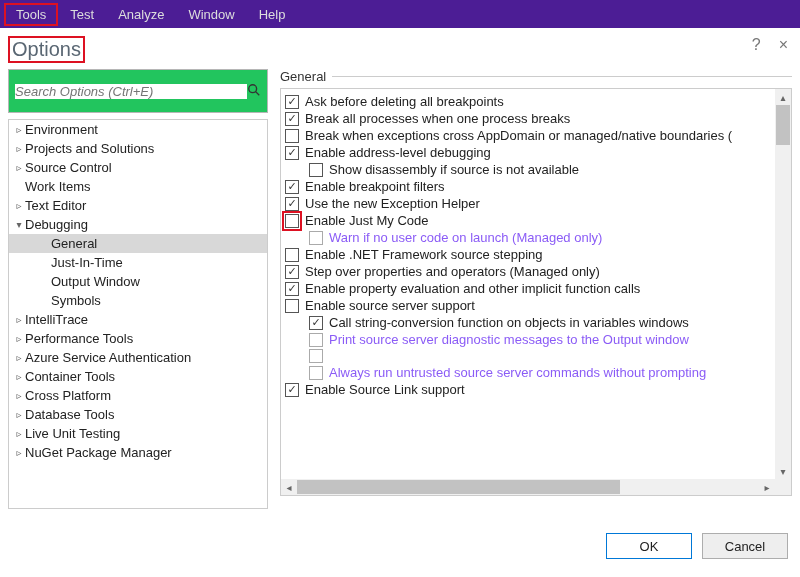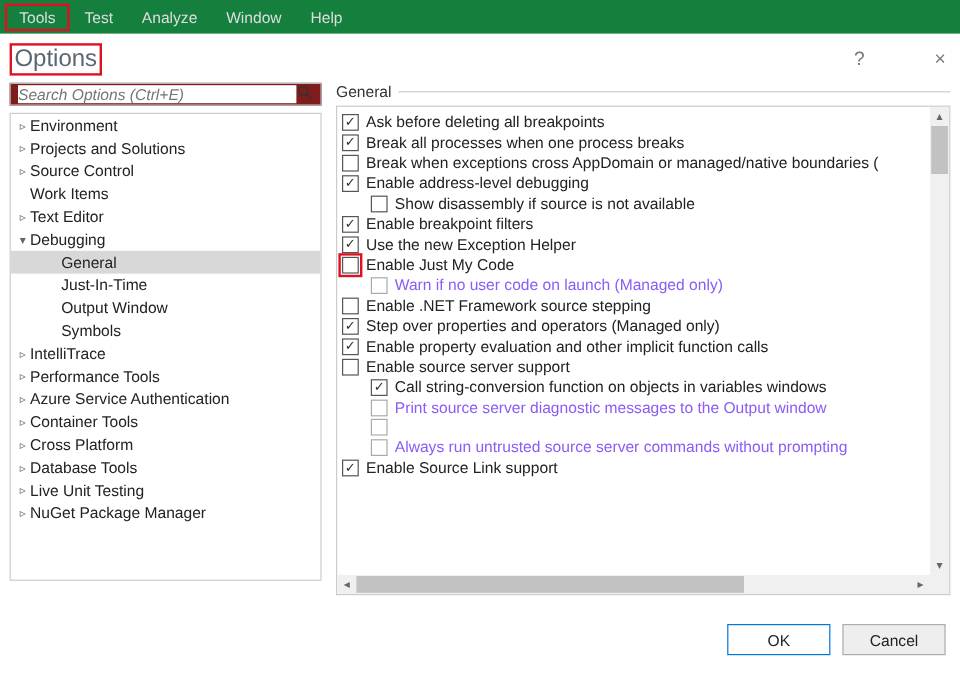--- a/index.html
+++ b/index.html
@@ -1,26 +1,26 @@
 <!DOCTYPE html>
 <html><head>
 <meta charset="utf-8">
 <style>
   * { box-sizing: border-box; margin: 0; padding: 0; }
   body { font-family: "Segoe UI", Tahoma, sans-serif; font-size: 13px; color: #222; background: #fff; width: 800px; height: 577px; overflow: hidden; }
-  .menubar { background: #15803d; color: #ddd; height: 28px; display: flex; align-items: center; padding: 0 4px; }
+  .menubar { background: #4c1d95; color: #ddd; height: 28px; display: flex; align-items: center; padding: 0 4px; }
   .menubar .mi { padding: 4px 12px; cursor: pointer; }
   .menubar .mi.boxed { border: 2px solid #d12; padding: 2px 10px; }
-  .titlebar { display: flex; align-items: center; padding: 8px 12px 6px 8px; font-size: 20px; color: #5a6773; gap: 40px; }
+  .titlebar { display: flex; padding: 8px 12px 6px 8px; font-size: 20px; color: #5a6773; }
   .titlebar .title.boxed { border: 2px solid #d12; padding: 0 2px; }
   .titlebar .spacer { flex: 1; }
   .titlebar .winbtn { margin-left: 18px; font-size: 16px; color: #777; cursor: pointer; }
   .content { display: flex; padding: 0 8px; gap: 12px; }
   .leftcol { width: 260px; }
-  .searchrow { display: flex; align-items: center; border: 1px solid #b6b6b6; background: #7f1d1d; padding: 0 6px; height: 19px; margin-bottom: 6px; }
+  .searchrow { display: flex; align-items: center; border: 1px solid #b6b6b6; background: #22c55e; padding: 0 6px; height: 44px; margin-bottom: 6px; }
   .searchrow input { flex: 1; border: none; outline: none; font-style: italic; color: #888; font-size: 13px; }
   .searchrow .sicon { color: #333; }
   .tree { border: 1px solid #ccc; height: 390px; overflow: hidden; font-size: 13px; }
   .tree .node { display: flex; align-items: center; padding: 2px 4px; cursor: pointer; }
   .tree .tw { width: 12px; display: inline-block; text-align: center; color: #666; font-size: 10px; }
   .tree .node.expanded .tw::before { content: "▾"; }
   .tree .node.collapsed .tw::before { content: "▹"; }
   .tree .node.leaf .tw::before { content: ""; }
   .tree .node.selected { background: #d8d8d8; }
   .tree .indent1 { padding-left: 30px; }

